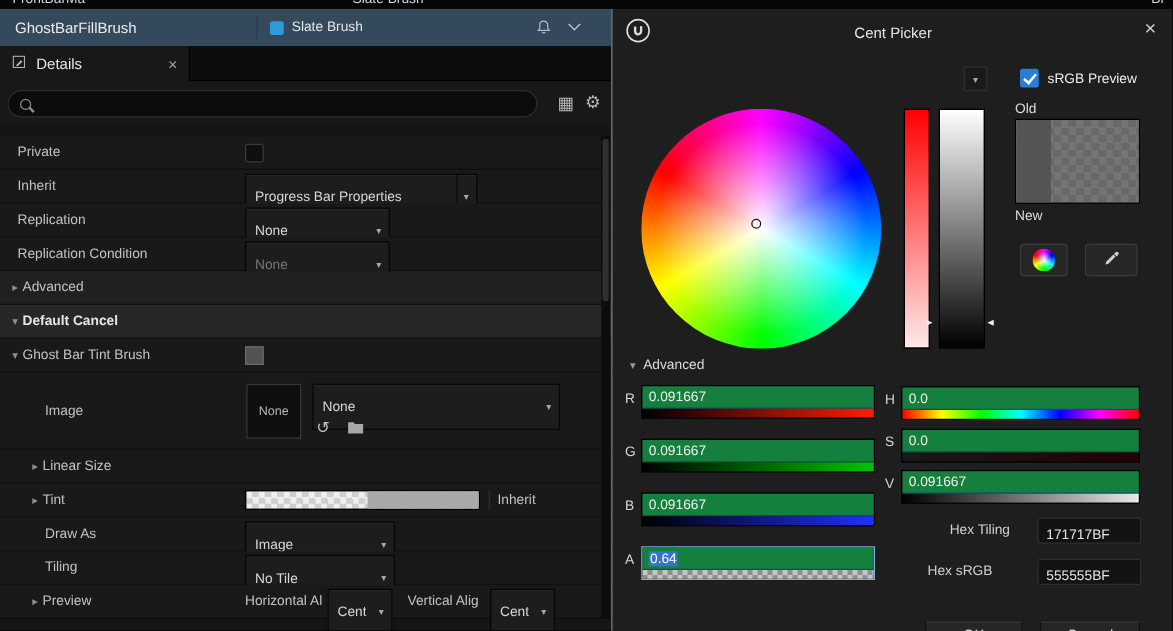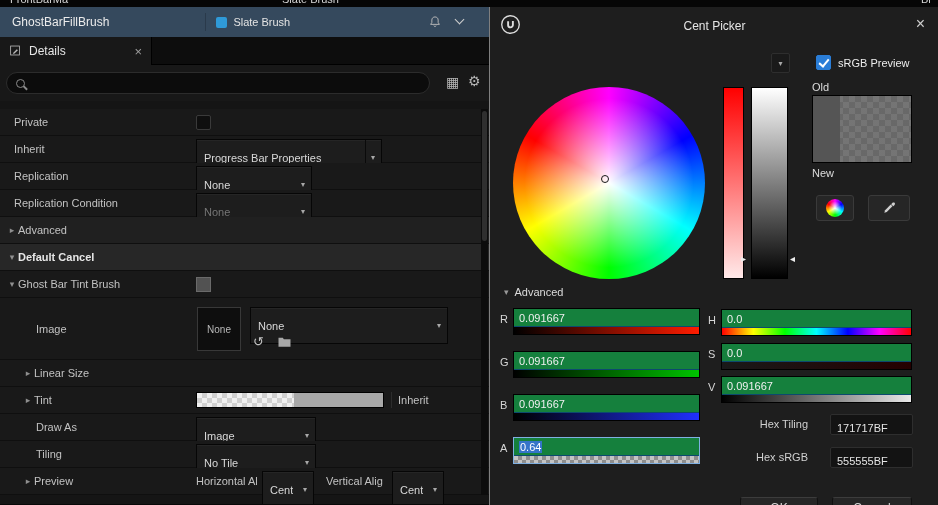--- a/index.html
+++ b/index.html
@@ -393,21 +393,21 @@
       <div class="cwrap">
         <div class="cval">0.091667</div>
         <div class="cstrip strip-v"></div>
       </div>
     </div>
 
     <span class="hexlab" style="left:230px;top:411px">Hex Tiling</span>
     <div class="hexin" style="left:340px;top:407px">
       <span>171717BF</span>
     </div>
-    <span class="hexlab" style="left:230px;top:444px">Hex sRGB</span>
+    <span class="hexlab" style="left:216px;top:444px">Hex sRGB</span>
     <div class="hexin" style="left:340px;top:440px">
       <span>555555BF</span>
     </div>
 
     <div class="pbtn2" style="left:250px;top:490px">
       <span>OK</span>
     </div>
     <div class="pbtn2" style="left:342px;top:490px;width:80px">
       <span>Cancel</span>
     </div>

